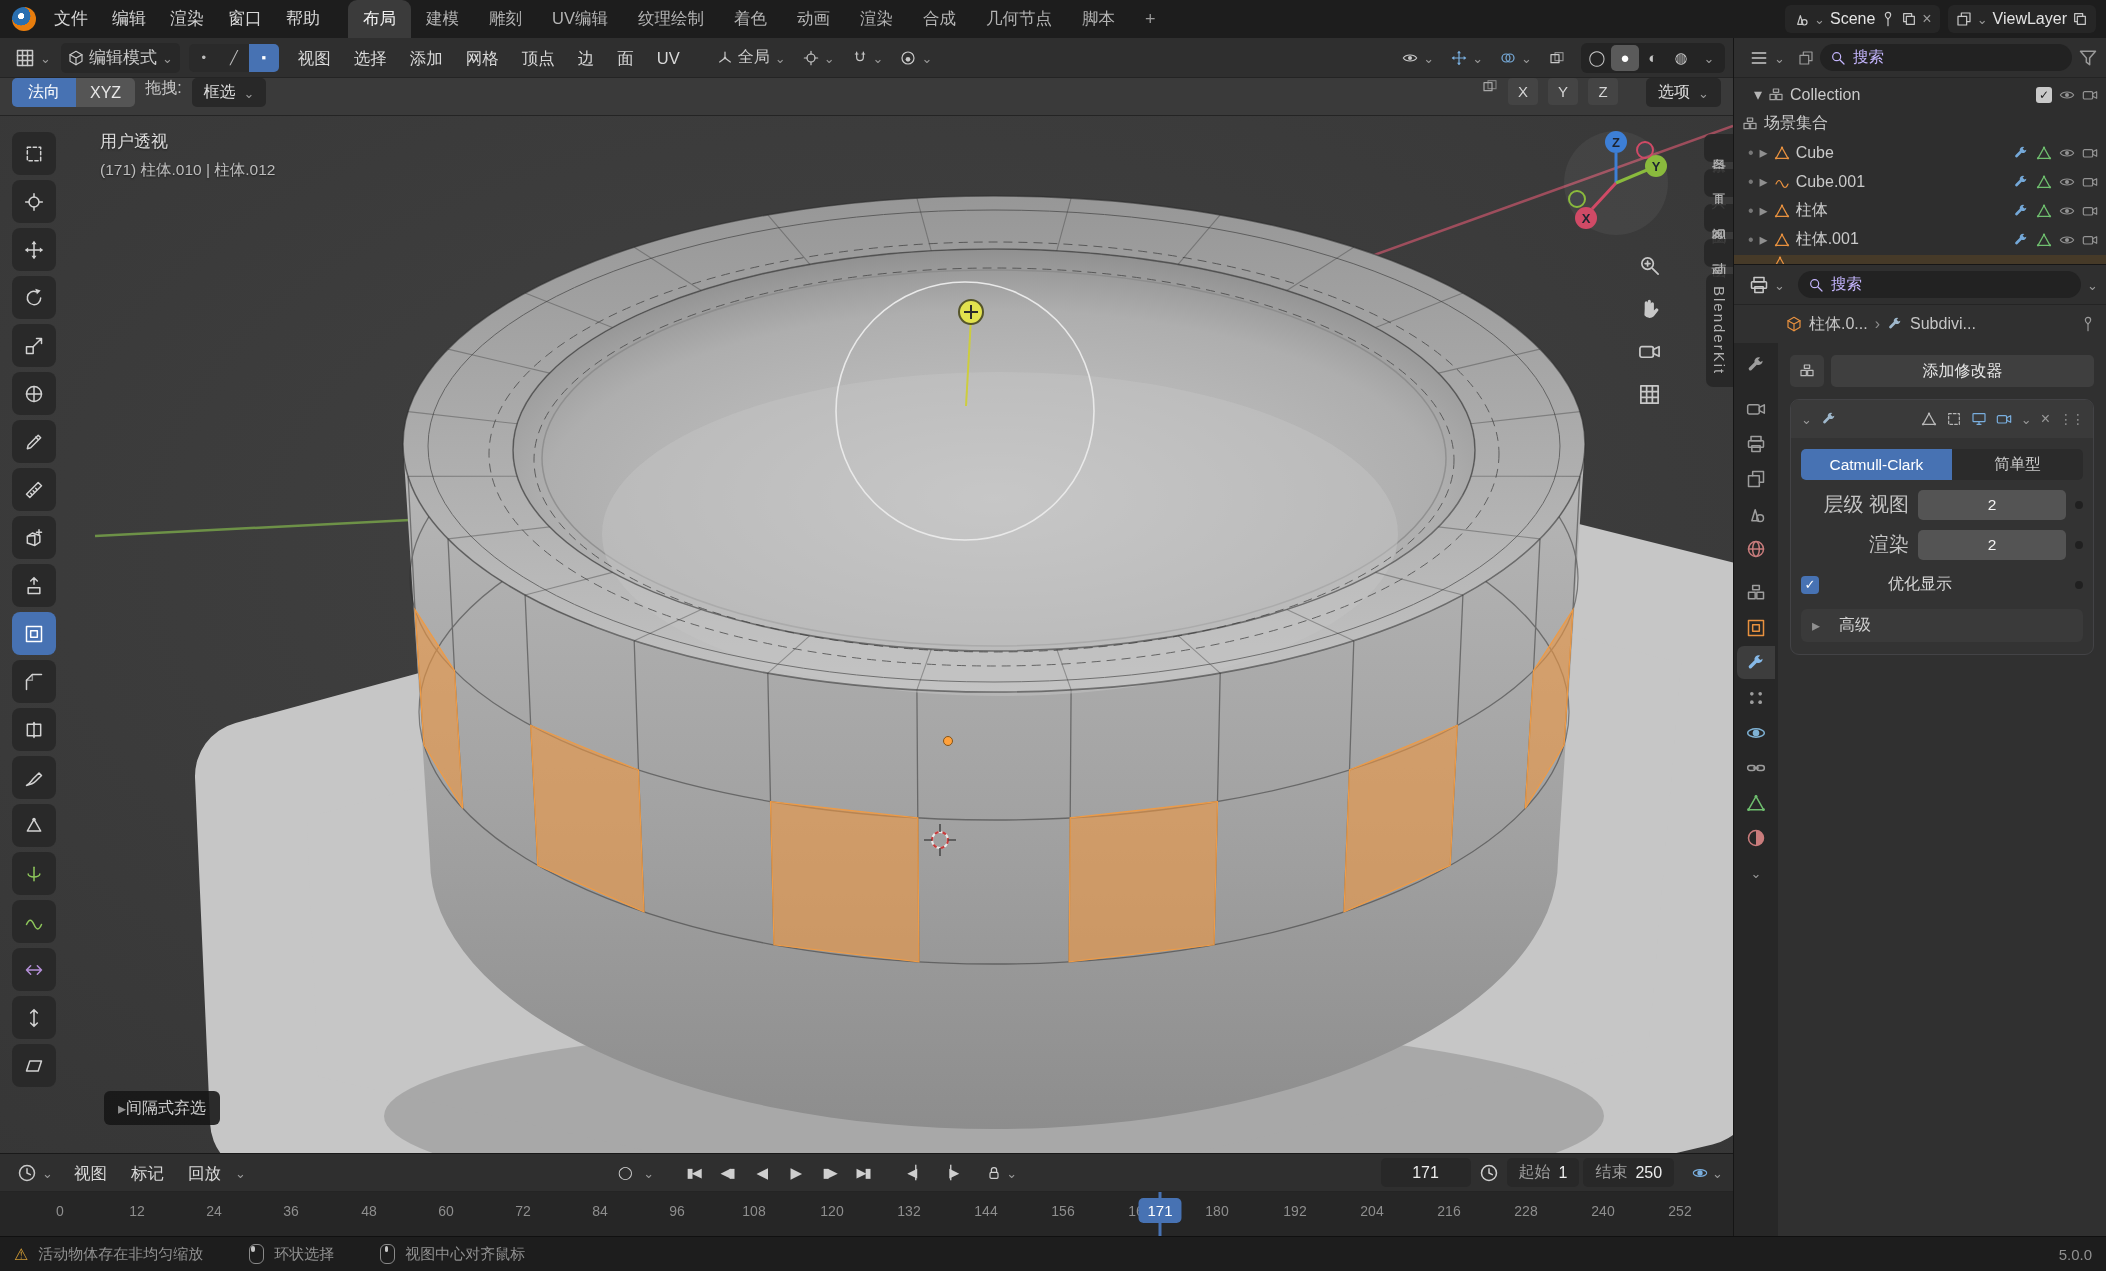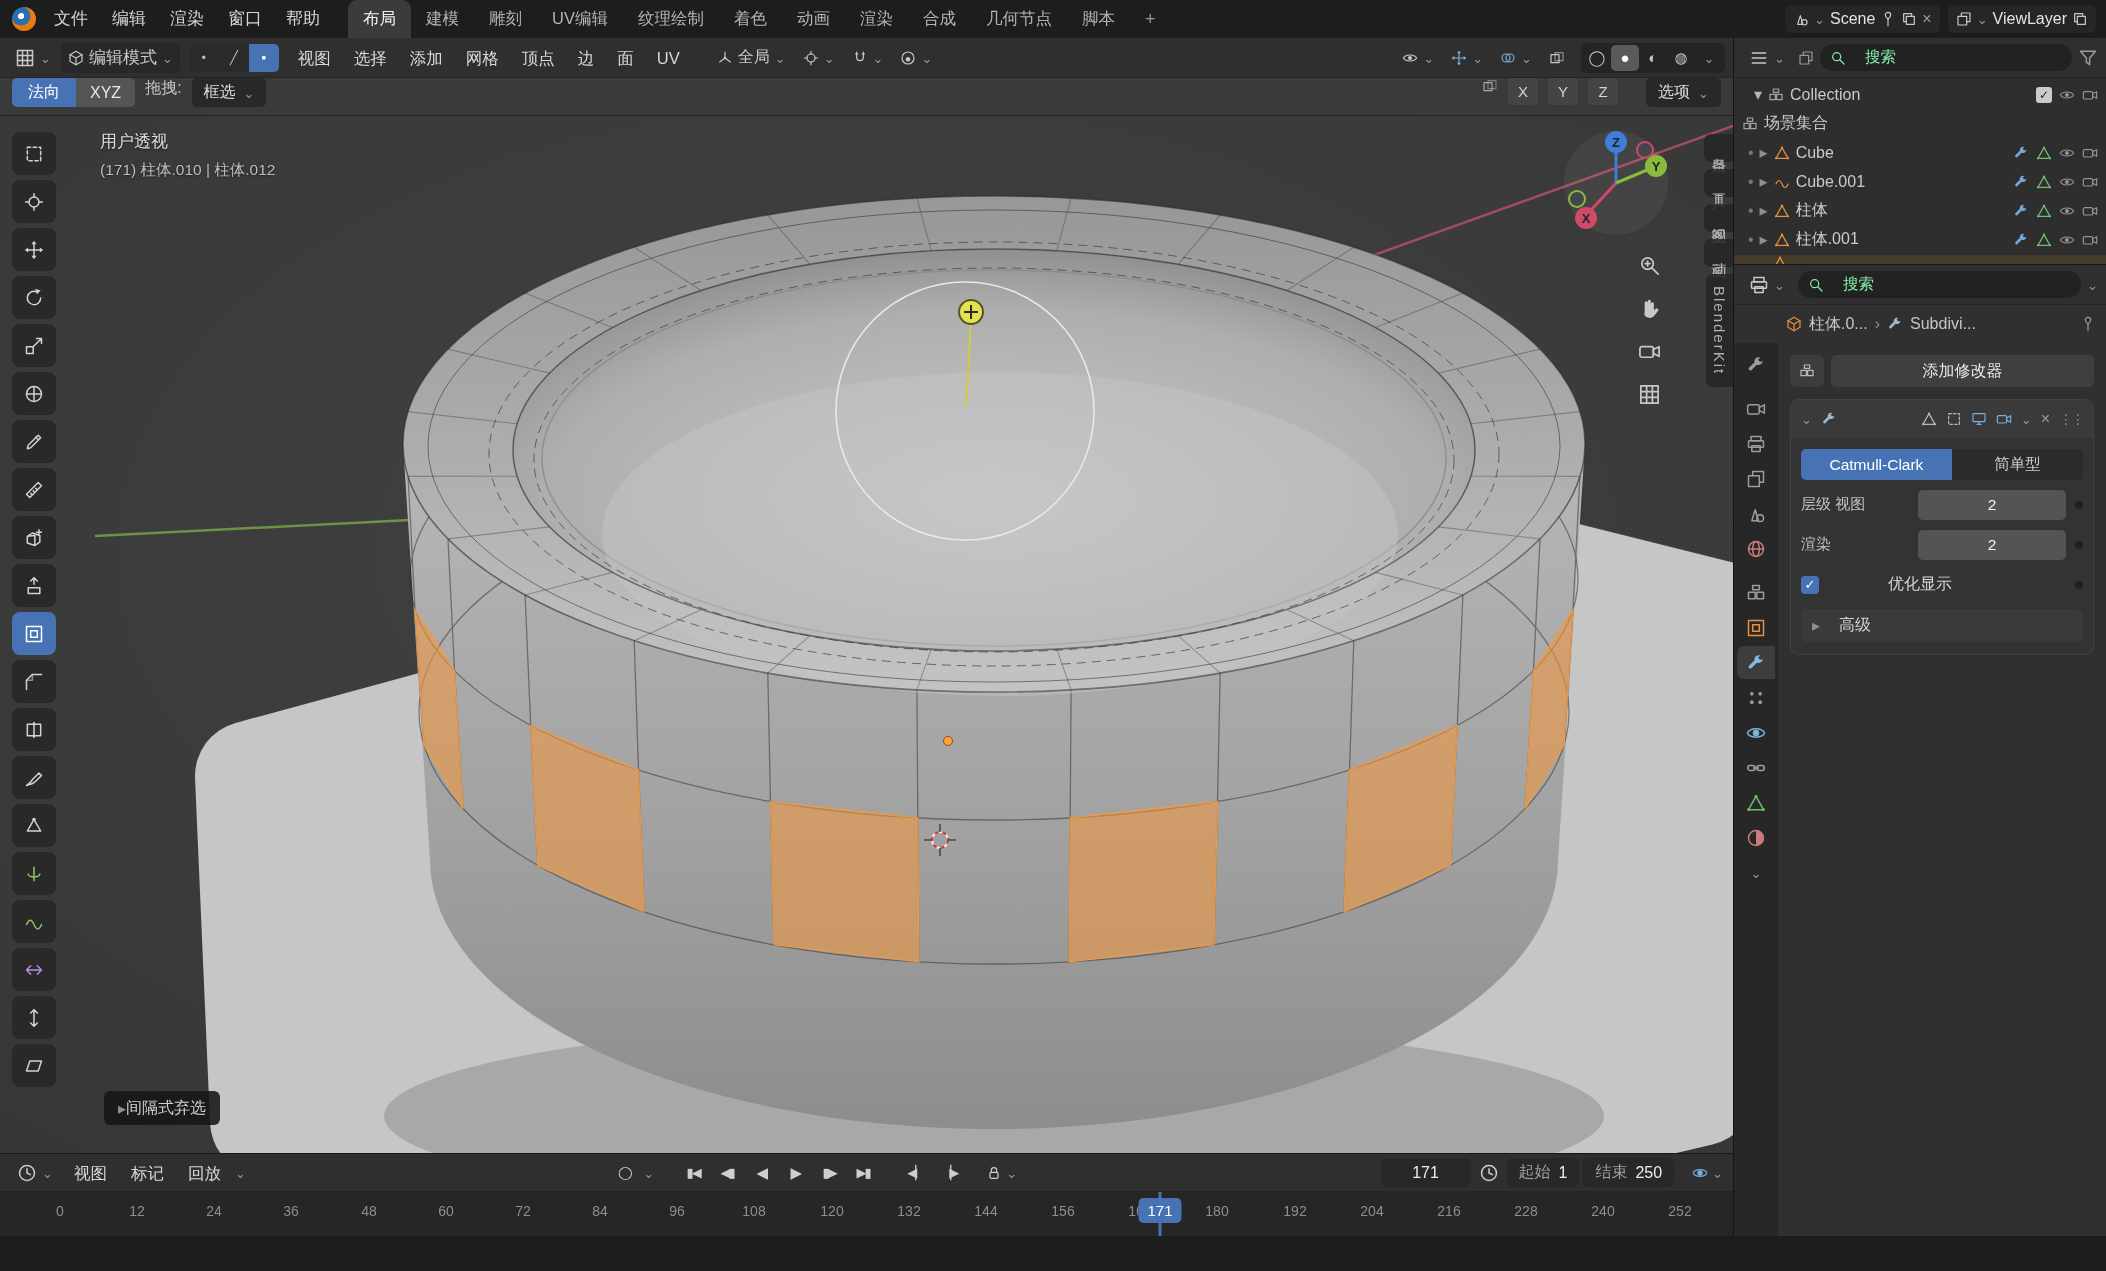--- a/index.html
+++ b/index.html
@@ -77,21 +77,21 @@
   
   .statusbar{position:absolute;left:0;bottom:0;width:2106px;height:35px;background:#1d1d1d;border-top:1px solid #101010;display:flex;align-items:center;gap:10px;padding:0 14px;box-sizing:border-box;color:#909090;font-size:15px}
   .warn::before{content:"⚠";color:#cf9a34;font-size:16px}
   .mico{width:13px;height:18px;border:1.5px solid #8a8a8a;border-radius:6px;position:relative;flex:none}
   .mico::before{content:"";position:absolute;left:1px;top:1px;width:4px;height:6px;background:#c3c3c3;border-radius:2px}
   .mico.mid::before{left:4px;width:3px}
   .sgap{width:26px}
   
   .outliner{height:227px;display:flex;flex-direction:column;background:#2e2e2e;border-bottom:1px solid #161616;box-sizing:border-box}
   .olh{height:40px;background:#2f2f2f;border-bottom:1px solid #242424;display:flex;align-items:center;gap:6px;padding:0 8px;box-sizing:border-box}
-  .search{flex:1;display:flex;align-items:center;gap:19px;background:#222;border-radius:14px;height:27px;padding:0 10px;color:#86efac;font-size:15.5px}
+  .search{flex:1;display:flex;align-items:center;gap:7px;background:#222;border-radius:14px;height:27px;padding:0 10px;color:#c4b5fd;font-size:15.5px}
   .olbody{flex:1;overflow:hidden;padding-top:2px}
   .olrow{height:29px;display:flex;align-items:center;gap:6px;padding:0 8px;font-size:16px;color:#cacaca}
   .olrow .ric{display:flex;align-items:center;gap:7px;margin-left:auto;color:#939393}
   .cbx{width:16px;height:16px;border-radius:3px;background:#c9c9c9;color:#1d1d1d;display:flex;align-items:center;justify-content:center;font-size:12px}
   .cbx::before{content:"✓"}
   .partialrow{height:11px;margin:1px 0 0;background:#463a28;display:flex;align-items:flex-start;gap:6px;padding:0 8px 0 38px;overflow:hidden;color:#e8913f}
   
   .props{flex:1;display:flex;flex-direction:column;background:#303030}
   .prh{height:40px;background:#2f2f2f;border-bottom:1px solid #242424;display:flex;align-items:center;gap:6px;padding:0 8px;box-sizing:border-box}
   .bread{height:38px;display:flex;align-items:center;gap:7px;padding:0 10px 0 52px;font-size:16px;color:#c5c5c5}
@@ -105,21 +105,21 @@
   .sqbtn{width:34px;height:32px;background:#3c3c3c;border-radius:5px;display:flex;align-items:center;justify-content:center;color:#bdbdbd}
   .widebtn{flex:1;height:32px;background:#3f3f3f;border-radius:5px;display:flex;align-items:center;justify-content:center;color:#e5e5e5;font-size:16px}
   .modpanel{background:#333;border:1px solid #434346;border-radius:9px;overflow:hidden}
   .modhead{height:38px;background:#3a3a3a;display:flex;align-items:center;gap:9px;padding:0 10px;color:#b8b8b8}
   .grip::before{content:"⋮⋮";letter-spacing:-2px;color:#8b8b8b;font-size:14px}
   .modbody{padding:11px 10px 12px;display:flex;flex-direction:column;gap:9px}
   .seg2{display:flex;height:31px;border-radius:5px;overflow:hidden}
   .seg2 .a{flex:1.15;background:#4772b3;color:#fff;display:flex;align-items:center;justify-content:center;font-size:15.5px}
   .seg2 .b{flex:1;background:#2b2b2b;color:#c9c9c9;display:flex;align-items:center;justify-content:center;font-size:15.5px}
   .prow{display:flex;align-items:center;gap:9px;height:31px}
-  .prow .plbl{flex:1;text-align:left;color:#c4c4c4;font-size:15px}
+  .prow .plbl{flex:1;text-align:right;color:#c4c4c4;font-size:20px}
   .valbox{width:148px;height:30px;background:#545454;border-radius:5px;color:#f4f4f4;display:flex;align-items:center;justify-content:center;font-size:15.5px}
   .deco{width:8px;height:8px;border-radius:50%;background:#202020;flex:none}
   .ckb{width:18px;height:18px;border-radius:4px;background:#4772b3;color:#fff;display:flex;align-items:center;justify-content:center;font-size:13px}
   .ckb::before{content:"✓"}
   .subhead{height:33px;background:#3a3a3a;border-radius:6px;display:flex;align-items:center;gap:19px;padding:0 11px;color:#cfcfcf;font-size:16px}
 </style>
 </head>
 <body>
 
 <svg width="0" height="0" style="position:absolute">
@@ -1132,13 +1132,25 @@
                 <span class="gtr"></span>
                 <span>高级</span>
               </div>
             </div>
           </div>
         </div>
       </div>
     </div>
   </div>
 
+  <div class="statusbar">
+    <span class="warn"></span>
+    <span>活动物体存在非均匀缩放</span>
+    <span class="sgap"></span>
+    <span class="mico"></span>
+    <span>环状选择</span>
+    <span class="sgap"></span>
+    <span class="mico mid"></span>
+    <span>视图中心对齐鼠标</span>
+    <div class="spacer"></div>
+    <span>5.0.0</span>
+  </div>
 </div>
 
 </body></html>

